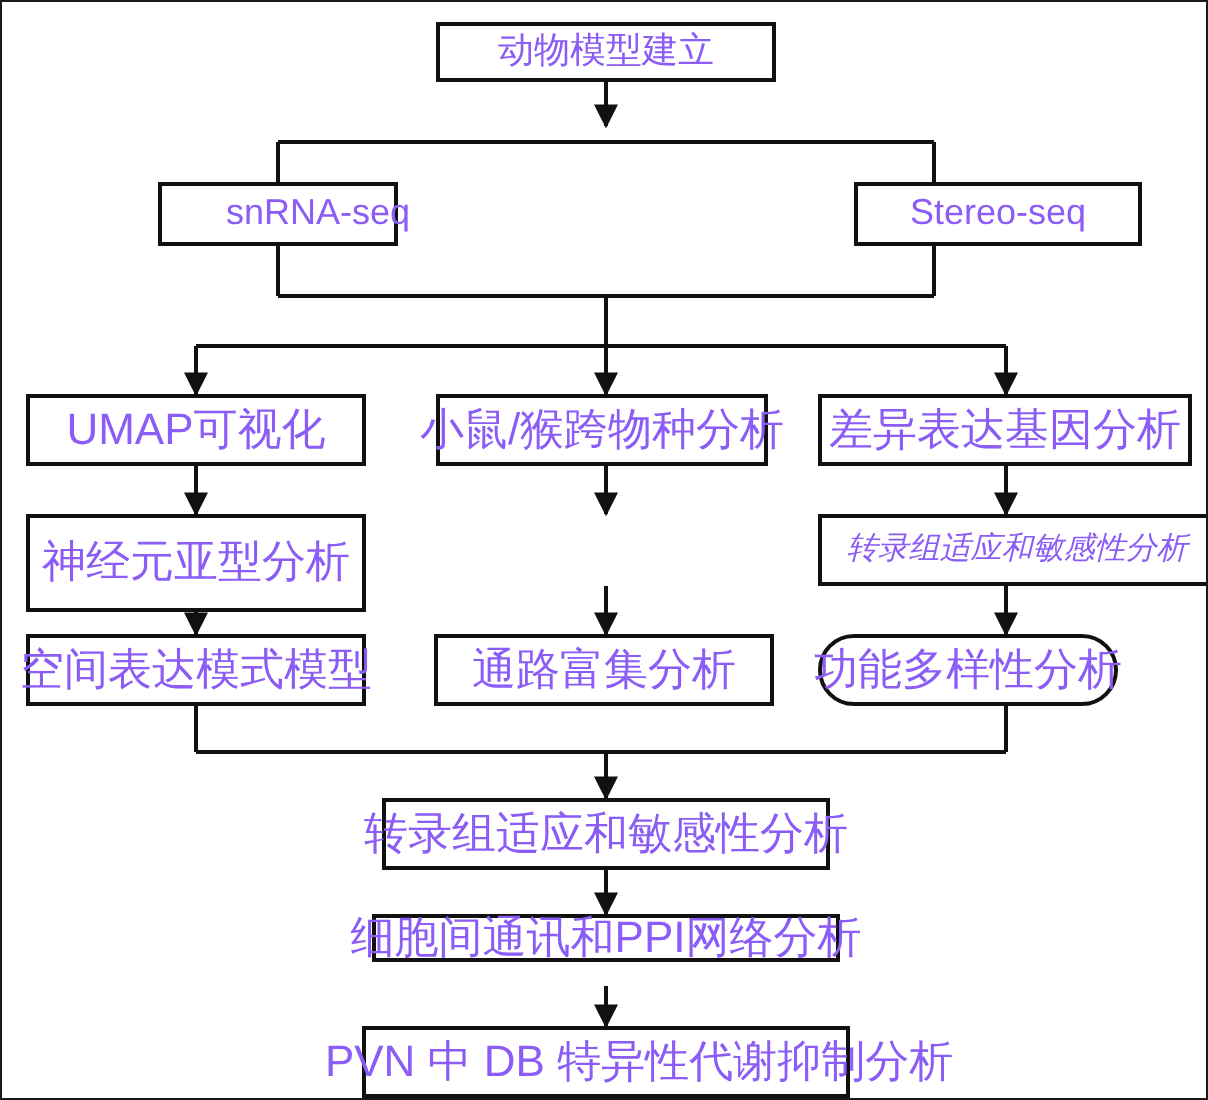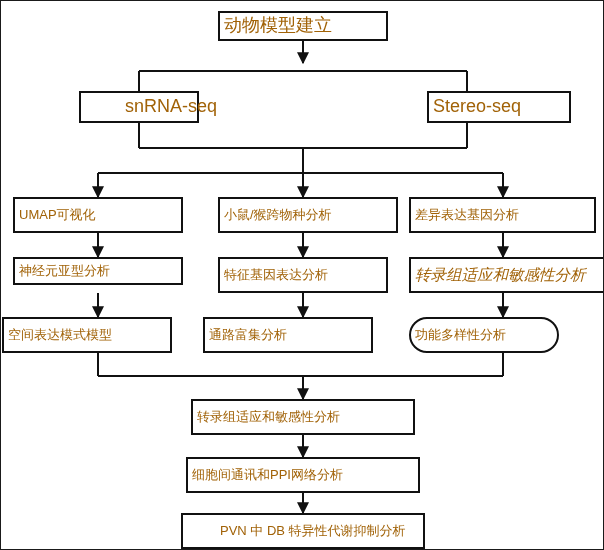--- a/index.html
+++ b/index.html
@@ -25,33 +25,33 @@
     height: 550px;
     pointer-events: none;
   }
   .node {
     position: absolute;
     box-sizing: border-box;
     background: #ffffff;
     border: 2px solid #111111;
     display: flex;
     align-items: center;
-    justify-content: flex-start;
+    justify-content: center;
     text-align: center;
-    color: #a16207;
+    color: #8b5cf6;
     line-height: 1.1;
     white-space: nowrap;
     z-index: 2;
   }
   .node .lbl {
     display: block;
     padding: 0 4px;
   }
   .cjk-20 { font-size: 18px; }
-  .cjk-18 { font-size: 13px; }
+  .cjk-18 { font-size: 22px; }
   .cjk-16 { font-size: 15.5px; }
   .lat-18 { font-size: 18px; }
 </style>
 </head>
 <body>
 
 <div id="canvas">
 
   <svg id="svg-layer" viewBox="0 0 604 550" xmlns="http://www.w3.org/2000/svg">
     <defs>
@@ -103,50 +103,47 @@
   <div class="node" style="left:78px; top:90px; width:120px; height:32px;padding-left:40px;">
     <span class="lbl lat-18">snRNA-seq</span>
   </div>
   <div class="node" style="left:394px; top:90px; width:144px; height:32px;margin-left:32px;">
     <span class="lbl lat-18">Stereo-seq</span>
   </div>
 
   <div class="node" style="left:12px; top:196px; width:170px; height:36px;">
     <span class="lbl cjk-18">UMAP可视化</span>
   </div>
-  <div class="node" style="left:12px; top:256px; width:170px; height:28px;">
+  <div class="node" style="left:12px; top:256px; width:170px; height:49px;">
     <span class="lbl cjk-18">神经元亚型分析</span>
   </div>
-  <div class="node" style="left:1px; top:316px; width:170px; height:36px;">
+  <div class="node" style="left:12px; top:316px; width:170px; height:36px;">
     <span class="lbl cjk-18">空间表达模式模型</span>
   </div>
 
-  <div class="node" style="left:217px; top:196px; width:180px; height:36px;">
+  <div class="node" style="left:217px; top:196px; width:166px; height:36px;">
     <span class="lbl cjk-18">小鼠/猴跨物种分析</span>
   </div>
-  <div class="node" style="left:217px; top:256px; width:170px; height:36px;">
-    <span class="lbl cjk-18">特征基因表达分析</span>
-  </div>
-  <div class="node" style="left:202px; top:316px; width:170px; height:36px;">
+  <div class="node" style="left:216px; top:316px; width:170px; height:36px;">
     <span class="lbl cjk-18">通路富集分析</span>
   </div>
 
   <div class="node" style="left:408px; top:196px; width:187px; height:36px;">
     <span class="lbl cjk-18">差异表达基因分析</span>
   </div>
   <div class="node" style="left:408px; top:256px; width:199px; height:36px;font-style:italic;">
     <span class="lbl cjk-16">转录组适应和敏感性分析</span>
   </div>
   <div class="node" style="left:408px; top:316px; width:150px; height:36px;border-radius:18px;">
     <span class="lbl cjk-18">功能多样性分析</span>
   </div>
 
   <div class="node" style="left:190px; top:398px; width:224px; height:36px;">
     <span class="lbl cjk-18">转录组适应和敏感性分析</span>
   </div>
-  <div class="node" style="left:185px; top:456px; width:234px; height:36px;">
+  <div class="node" style="left:185px; top:456px; width:234px; height:24px;">
     <span class="lbl cjk-18">细胞间通讯和PPI网络分析</span>
   </div>
   <div class="node" style="left:180px; top:512px; width:244px; height:36px;padding-left:33px;">
     <span class="lbl cjk-18">PVN 中 DB 特异性代谢抑制分析</span>
   </div>
 
 </div>
 
 </body></html>

